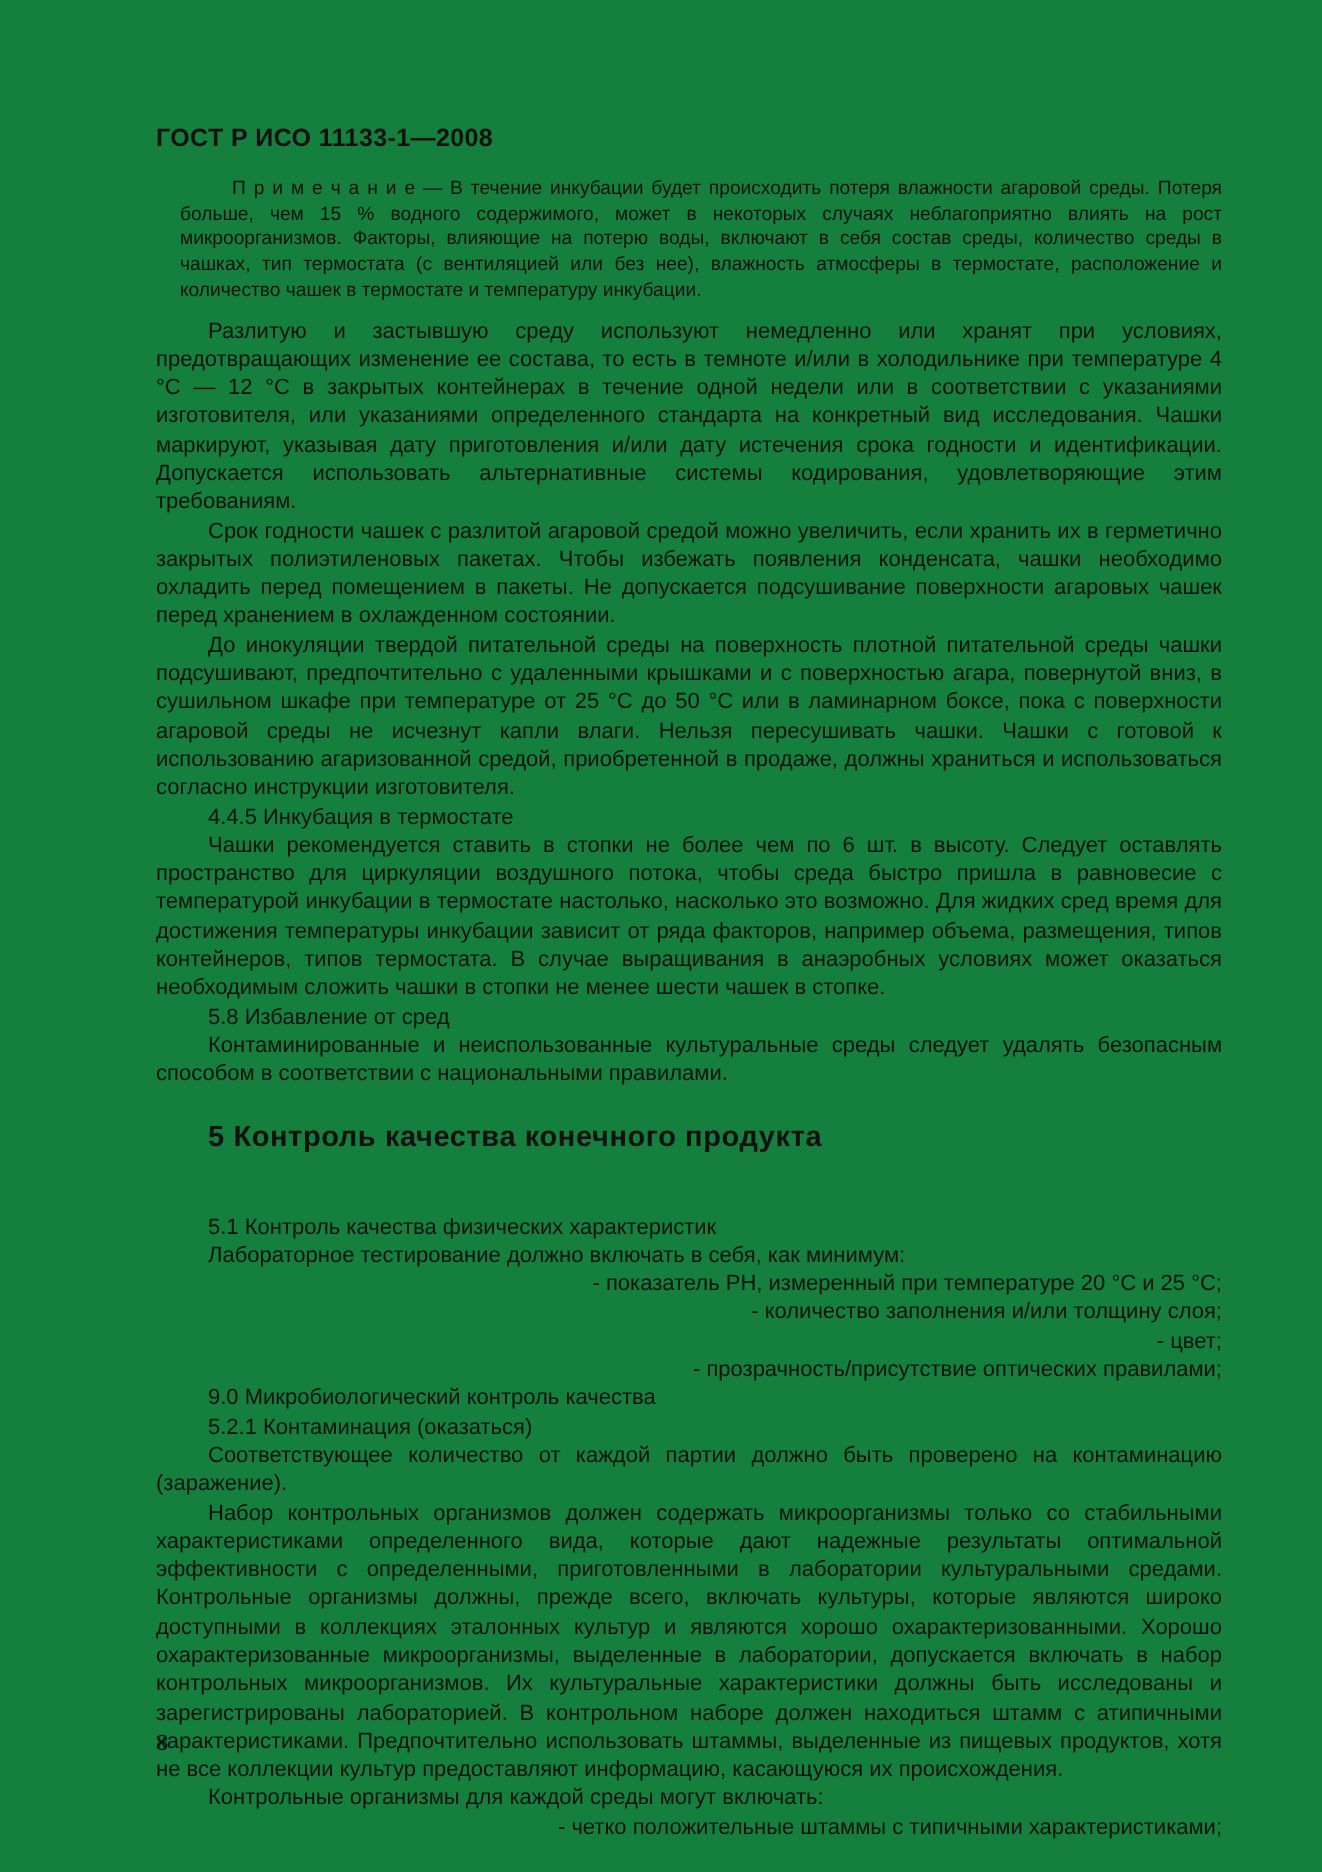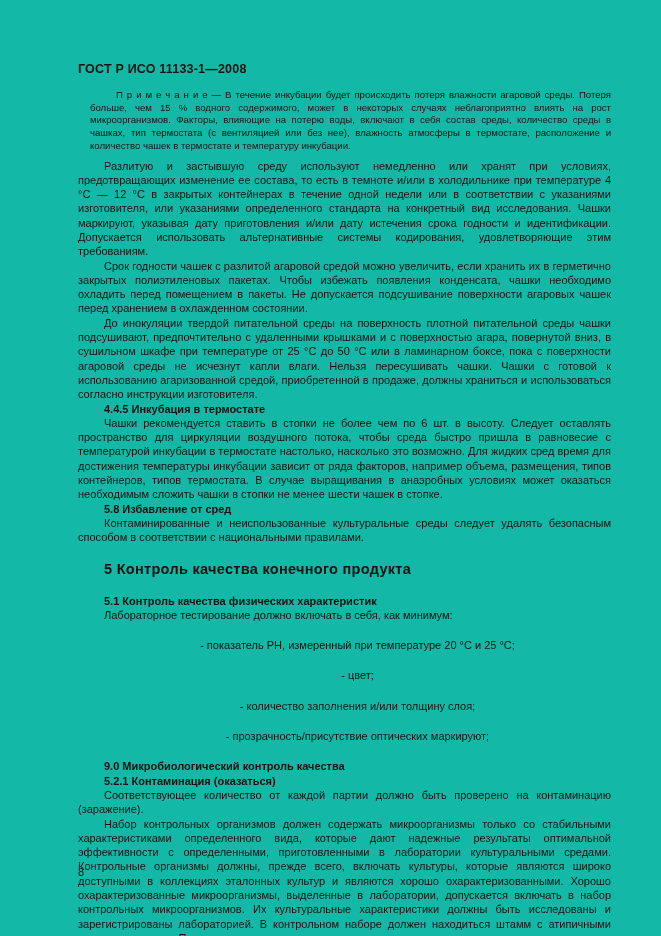--- a/index.html
+++ b/index.html
@@ -4,21 +4,21 @@
 <style>
   html, body {
     margin: 0;
     padding: 0;
     background: #ffffff;
   }
   .page {
     position: relative;
     width: 661px;
     height: 936px;
-    background: #14b8a6;
+    background: #15803d;
     box-sizing: border-box;
     padding: 62px 50px 0 78px;
     overflow: hidden;
     font-family: "Liberation Sans", "DejaVu Sans", sans-serif;
     color: #111111;
   }
   .doc-header {
     font-size: 12.5px;
     font-weight: bold;
     letter-spacing: 0.2px;
@@ -33,40 +33,40 @@
   }
   .body-p {
     font-size: 11px;
     line-height: 14.3px;
     text-align: justify;
     text-indent: 26px;
     margin: 0;
   }
   .sub-heading {
     font-size: 11px;
-    font-weight: bold;
+    font-weight: normal;
     line-height: 14.3px;
     text-indent: 26px;
     text-align: left;
     margin: 0;
   }
   .chapter-heading {
     font-size: 14.5px;
     font-weight: bold;
     text-indent: 26px;
     letter-spacing: 0.3px;
     line-height: 18px;
-    margin: 15px 0 16px 0;
+    margin: 15px 0 29px 0;
   }
   .list-item {
     font-size: 11px;
     line-height: 14.3px;
     text-indent: 26px;
-    text-align: center;
-    margin: 16px;
+    text-align: right;
+    margin: 0;
   }
   .page-number {
     position: absolute;
     left: 78px;
     top: 866px;
     font-size: 11px;
   }
 </style>
 </head>
 <body>
@@ -84,23 +84,23 @@
   <p class="body-p">Чашки рекомендуется ставить в стопки не более чем по 6 шт. в высоту. Следует оставлять пространство для циркуляции воздушного потока, чтобы среда быстро пришла в равновесие с температурой инкубации в термостате настолько, насколько это возможно. Для жидких сред время для достижения температуры инкубации зависит от ряда факторов, например объема, размещения, типов контейнеров, типов термостата. В случае выращивания в анаэробных условиях может оказаться необходимым сложить чашки в стопки не менее шести чашек в стопке.</p>
 
   <p class="sub-heading">5.8 Избавление от сред</p>
   <p class="body-p">Контаминированные и неиспользованные культуральные среды следует удалять безопасным способом в соответствии с национальными правилами.</p>
 
   <p class="chapter-heading">5 Контроль качества конечного продукта</p>
 
   <p class="sub-heading">5.1 Контроль качества физических характеристик</p>
   <p class="body-p">Лабораторное тестирование должно включать в себя, как минимум:</p>
   <p class="list-item">- показатель РН, измеренный при температуре 20 °С и 25 °С;</p>
+  <p class="list-item">- количество заполнения и/или толщину слоя;</p>
   <p class="list-item">- цвет;</p>
-  <p class="list-item">- количество заполнения и/или толщину слоя;</p>
-  <p class="list-item">- прозрачность/присутствие оптических маркируют;</p>
+  <p class="list-item">- прозрачность/присутствие оптических правилами;</p>
 
   <p class="sub-heading">9.0 Микробиологический контроль качества</p>
   <p class="sub-heading">5.2.1 Контаминация (оказаться)</p>
   <p class="body-p">Соответствующее количество от каждой партии должно быть проверено на контаминацию (заражение).</p>
 
   <p class="body-p">Набор контрольных организмов должен содержать микроорганизмы только со стабильными характеристиками определенного вида, которые дают надежные результаты оптимальной эффективности с определенными, приготовленными в лаборатории культуральными средами. Контрольные организмы должны, прежде всего, включать культуры, которые являются широко доступными в коллекциях эталонных культур и являются хорошо охарактеризованными. Хорошо охарактеризованные микроорганизмы, выделенные в лаборатории, допускается включать в набор контрольных микроорганизмов. Их культуральные характеристики должны быть исследованы и зарегистрированы лабораторией. В контрольном наборе должен находиться штамм с атипичными характеристиками. Предпочтительно использовать штаммы, выделенные из пищевых продуктов, хотя не все коллекции культур предоставляют информацию, касающуюся их происхождения.</p>
   <p class="body-p">Контрольные организмы для каждой среды могут включать:</p>
   <p class="list-item">- четко положительные штаммы с типичными характеристиками;</p>
 
   <div class="page-number">8</div>

